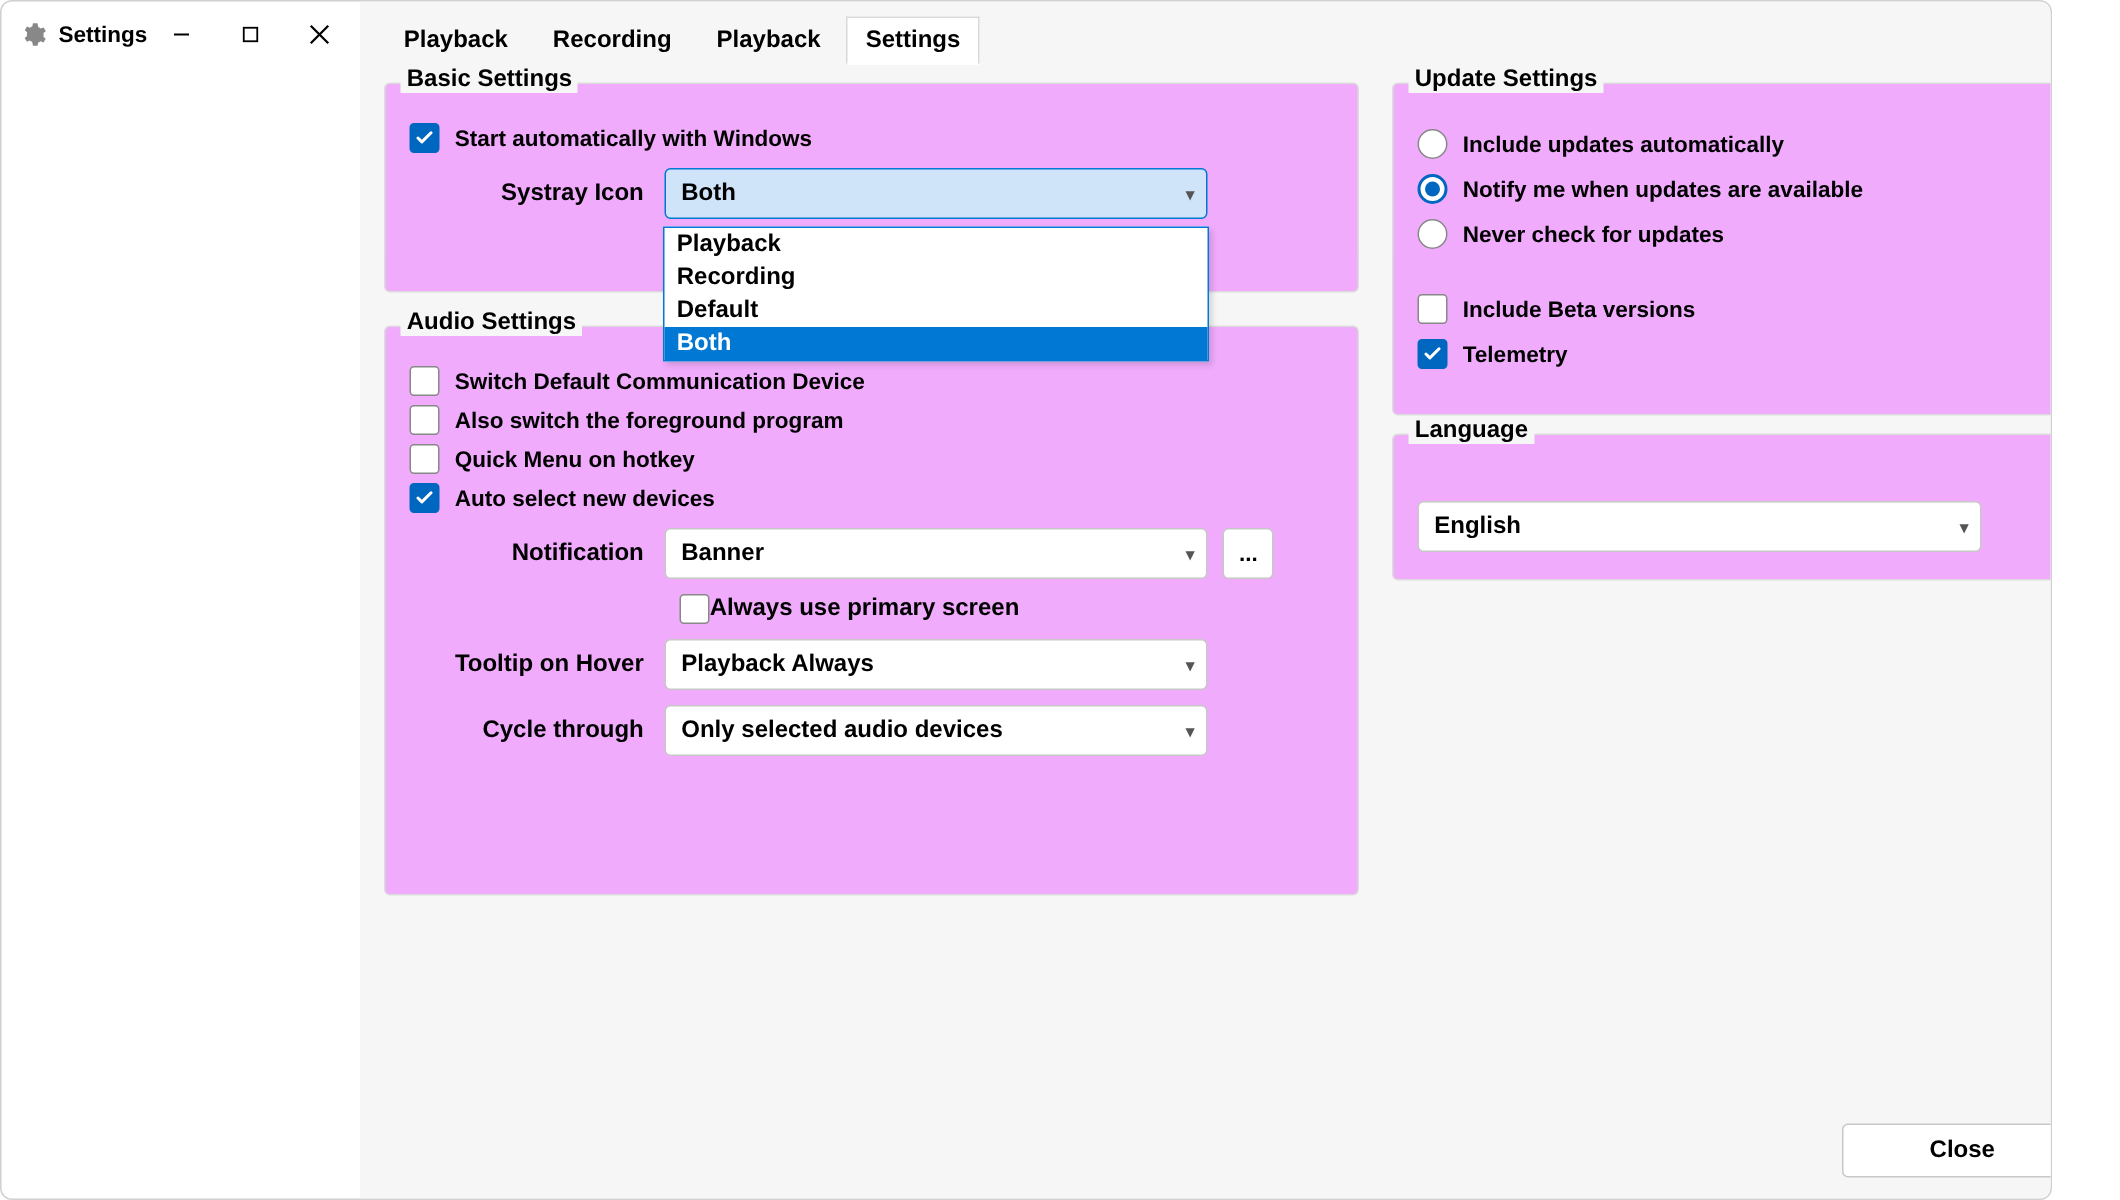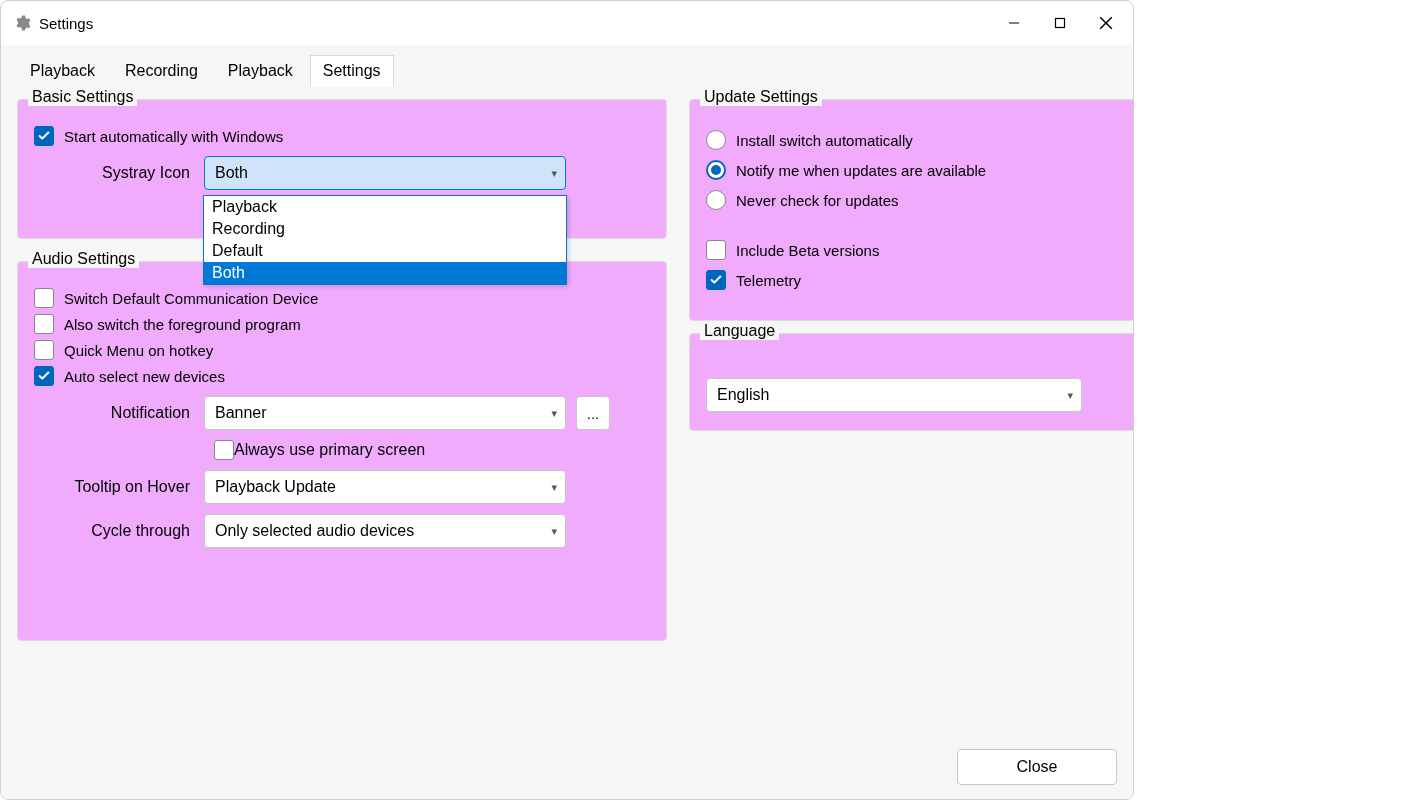--- a/index.html
+++ b/index.html
@@ -1,17 +1,17 @@
 <!DOCTYPE html>
 <html><head>
 <meta charset="utf-8">
 <style>
   * { box-sizing: border-box; font-family: "Segoe UI", Tahoma, sans-serif; }
   html, body { margin: 0; padding: 0; width: 1413px; height: 800px; background: #fff; color: #000; font-size: 15px; }
-  .window { width: 1134px; height: 800px; border: 1px solid #d0d0d0; border-radius: 8px; overflow: hidden; display: flex; flex-direction: column; background: #fff; }
+  .window { width: 1368px; height: 800px; border: 1px solid #d0d0d0; border-radius: 8px; overflow: hidden; display: flex; flex-direction: row; background: #fff; font-weight: bold; }
   .titlebar { display: flex; align-items: center; height: 44px; padding: 0 4px 0 12px; }
   .titlebar .icon { width: 18px; height: 18px; margin-right: 8px; display:flex; align-items:center; justify-content:center; }
   .titlebar .title { font-size: 15px; }
   .titlebar-spacer { flex: 1; }
   .win-btn { width: 46px; height: 32px; display: flex; align-items: center; justify-content: center; cursor: default; }
   .win-btn svg { width: 12px; height: 12px; }
   .win-close svg { width: 14px; height: 14px; }
   .content-bg { flex: 1; background: #f6f6f6; padding: 10px 16px 14px 16px; display: flex; flex-direction: column; justify-content: space-between; }
   .tabs { display: flex; gap: 4px; margin-bottom: 0; }
   .tab { padding: 6px 12px; background: transparent; border: 1px solid transparent; border-bottom: none; cursor: default; font-size: 16px; }
@@ -144,42 +144,42 @@
               </div>
             </div>
             <div class="sub-check">
               <span class="chk"></span>
               <span>Always use primary screen</span>
             </div>
 
             <div class="form-row">
               <span class="form-label">Tooltip on Hover</span>
               <div class="combo">
-                <span>Playback Update</span>
+                <span>Playback Always</span>
                 <span class="chev">▾</span>
               </div>
             </div>
 
             <div class="form-row">
               <span class="form-label">Cycle through</span>
               <div class="combo">
                 <span>Only selected audio devices</span>
                 <span class="chev">▾</span>
               </div>
             </div>
           </div>
         </div>
 
         <div class="col-right">
           <div class="groupbox update-group">
             <div class="legend">Update Settings</div>
 
             <div class="radio-row">
               <span class="radio"></span>
-              <span>Install switch automatically</span>
+              <span>Include updates automatically</span>
             </div>
             <div class="radio-row">
               <span class="radio checked"></span>
               <span>Notify me when updates are available</span>
             </div>
             <div class="radio-row">
               <span class="radio"></span>
               <span>Never check for updates</span>
             </div>
 

